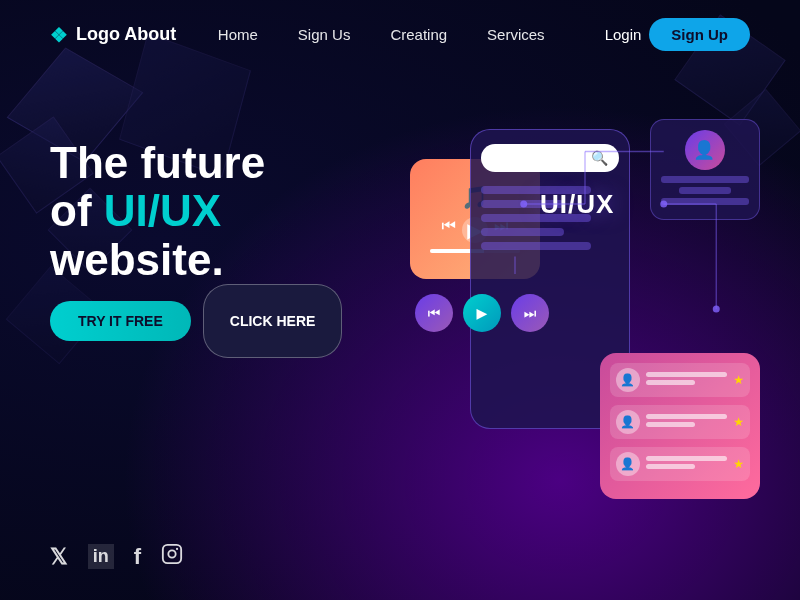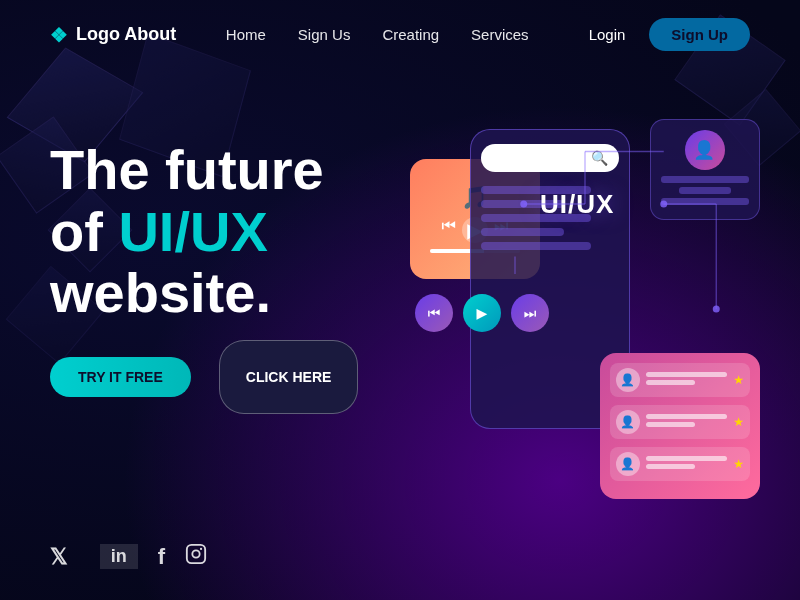--- a/index.html
+++ b/index.html
@@ -66,48 +66,48 @@
     }
 
     .logo-icon {
       color: #00cfcf;
       font-size: 20px;
     }
 
     .nav-links {
       display: flex;
       align-items: center;
-      gap: 32px;
+      gap: 40px;
       list-style: none;
       margin-right: 60px;
     }
 
     .nav-links a {
       color: rgba(255,255,255,0.9);
       text-decoration: none;
       font-size: 15px;
       font-weight: 400;
     }
 
     .nav-actions {
       display: flex;
       align-items: center;
-      gap: 24px;
+      gap: 8px;
     }
 
     .btn-login {
       background: none;
       border: none;
       color: white;
       font-size: 15px;
       cursor: pointer;
     }
 
     .btn-signup {
-      background: #0369a1;
+      background: #0ea5e9;
       color: #0d0d2b;
       border: none;
       border-radius: 20px;
       padding: 8px 22px;
       font-size: 15px;
       font-weight: 600;
       cursor: pointer;
     }
 
     
@@ -119,40 +119,39 @@
       padding: 40px 50px 0;
       height: calc(600px - 70px);
     }
 
     .hero-left {
       flex: 0 0 340px;
       padding-top: 30px;
     }
 
     .hero-title {
-      font-size: 56px;
+      font-size: 44px;
       font-weight: 800;
       line-height: 1.1;
-      margin-bottom: 16px;
     }
 
     .hero-title .highlight {
       color: #00cfcf;
     }
 
     .hero-subtitle {
       font-size: 13px;
       color: rgba(255,255,255,0.6);
       margin-bottom: 36px;
       line-height: 1.5;
     }
 
     .hero-buttons {
       display: flex;
-      gap: 28px;
+      gap: 12px;
       align-items: center;
       margin-bottom: 80px;
     }
 
     .btn-try {
       background: linear-gradient(90deg, #00cfcf, #00b8b8);
       color: #0d0d2b;
       border: none;
       border-radius: 25px;
       padding: 12px 28px;
@@ -570,21 +569,21 @@
           <span class="star">★</span>
         </div>
       </div>
 
     </div>
   </div>
 </div>
 
 <div class="social-icons">
   <span class="social-icon" style="font-size:22px; font-weight:700;">𝕏</span>
-  <span class="social-icon" style="font-size:18px; background: rgba(255,255,255,0.15); border-radius:0; padding:2px 11px; font-weight:700;margin-left:12px;">in</span>
+  <span class="social-icon" style="font-size:18px; background: rgba(255,255,255,0.15); border-radius:0; padding:2px 5px; font-weight:700;">in</span>
   <span class="social-icon" style="font-size:22px; font-weight:700;">f</span>
   <span class="social-icon">
     <svg width="22" height="22" viewBox="0 0 24 24" fill="none" stroke="white" stroke-width="2" stroke-linecap="round" stroke-linejoin="round">
       <rect x="2" y="2" width="20" height="20" rx="5" ry="5"></rect>
       <circle cx="12" cy="12" r="4"></circle>
       <circle cx="17.5" cy="6.5" r="1.2" fill="white" stroke="none"></circle>
     </svg>
   </span>
 </div>
 

